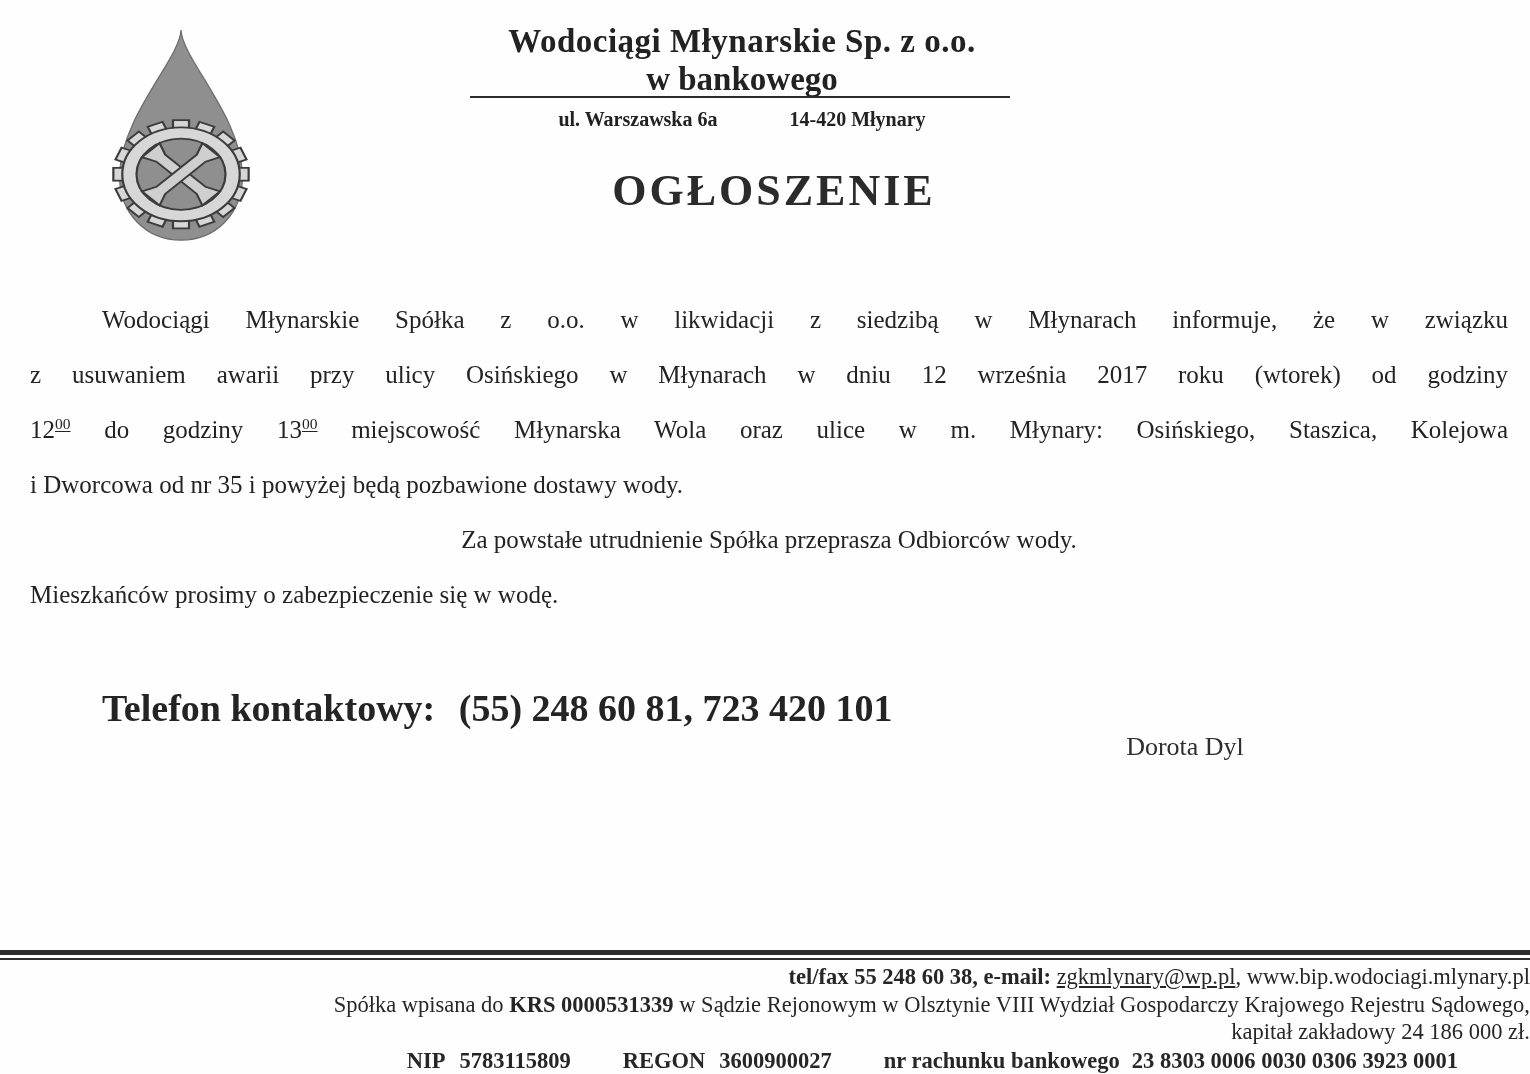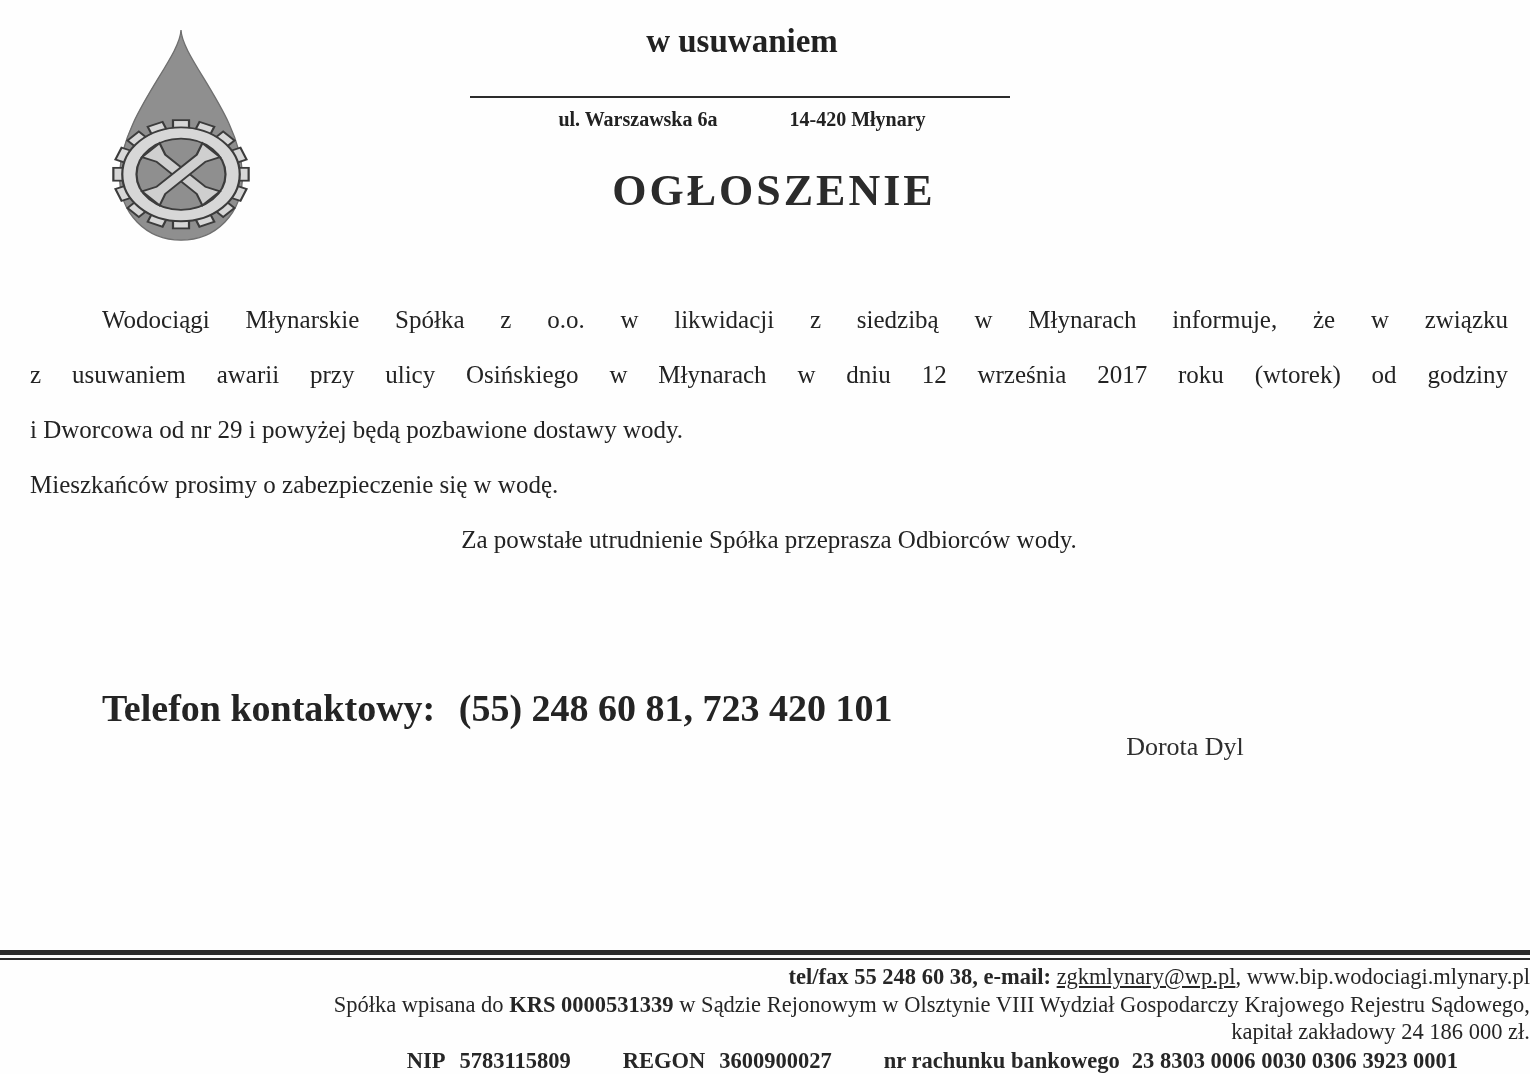--- a/index.html
+++ b/index.html
@@ -79,38 +79,40 @@
         <circle r="50" fill="none" stroke="#3c3c3c" stroke-width="2.5"></circle>
         <g fill="#cfcfcf" stroke="#3c3c3c" stroke-width="2.5">
           <path transform="rotate(45)" d="M-48,-14 L-32,-7 L32,-7 L48,-14 L48,14 L32,7 L-32,7 L-48,14 Z"></path>
           <path transform="rotate(-45)" d="M-48,-14 L-32,-7 L32,-7 L48,-14 L48,14 L32,7 L-32,7 L-48,14 Z"></path>
         </g>
       </g>
     </svg>
   </div>
 
   <div class="header">
-    <div class="co2">w usuwaniem</div>
+    <div class="co1">Wodociągi Młynarskie Sp. z o.o.</div>
+    <div class="co2">w bankowego</div>
   </div>
   <div class="header-rule"></div>
   <div class="header" style="top:100px">
     <div class="addr">
       <span>ul. Warszawska 6a</span>
       <span>14-420 Młynary</span>
     </div>
   </div>
 
   <div class="doc-title">OGŁOSZENIE</div>
 
   <div class="body-text">
     <div class="bline just indent">Wodociągi Młynarskie Spółka z o.o. w likwidacji z siedzibą w Młynarach informuje, że w związku</div>
     <div class="bline just">z usuwaniem awarii przy ulicy Osińskiego w Młynarach w dniu 12 września 2017 roku (wtorek) od godziny</div>
-    <div class="bline">i Dworcowa od nr 29 i powyżej będą pozbawione dostawy wody.</div>
+    <div class="bline just"><span>12</span><sup class="hrs">00</sup><span> do godziny 13</span><sup class="hrs">00</sup><span> miejscowość Młynarska Wola oraz ulice w m. Młynary: Osińskiego, Staszica, Kolejowa</span></div>
+    <div class="bline">i Dworcowa od nr 35 i powyżej będą pozbawione dostawy wody.</div>
+    <div class="bline center-line">Za powstałe utrudnienie Spółka przeprasza Odbiorców wody.</div>
     <div class="bline">Mieszkańców prosimy o zabezpieczenie się w wodę.</div>
-    <div class="bline center-line">Za powstałe utrudnienie Spółka przeprasza Odbiorców wody.</div>
   </div>
 
   <div class="contact">
     <span>Telefon kontaktowy:</span>
     <span class="phones">(55) 248 60 81,  723 420 101</span>
   </div>
 
   <div class="signature">
     <div class="sig-name">Dorota Dyl</div>
   </div>

